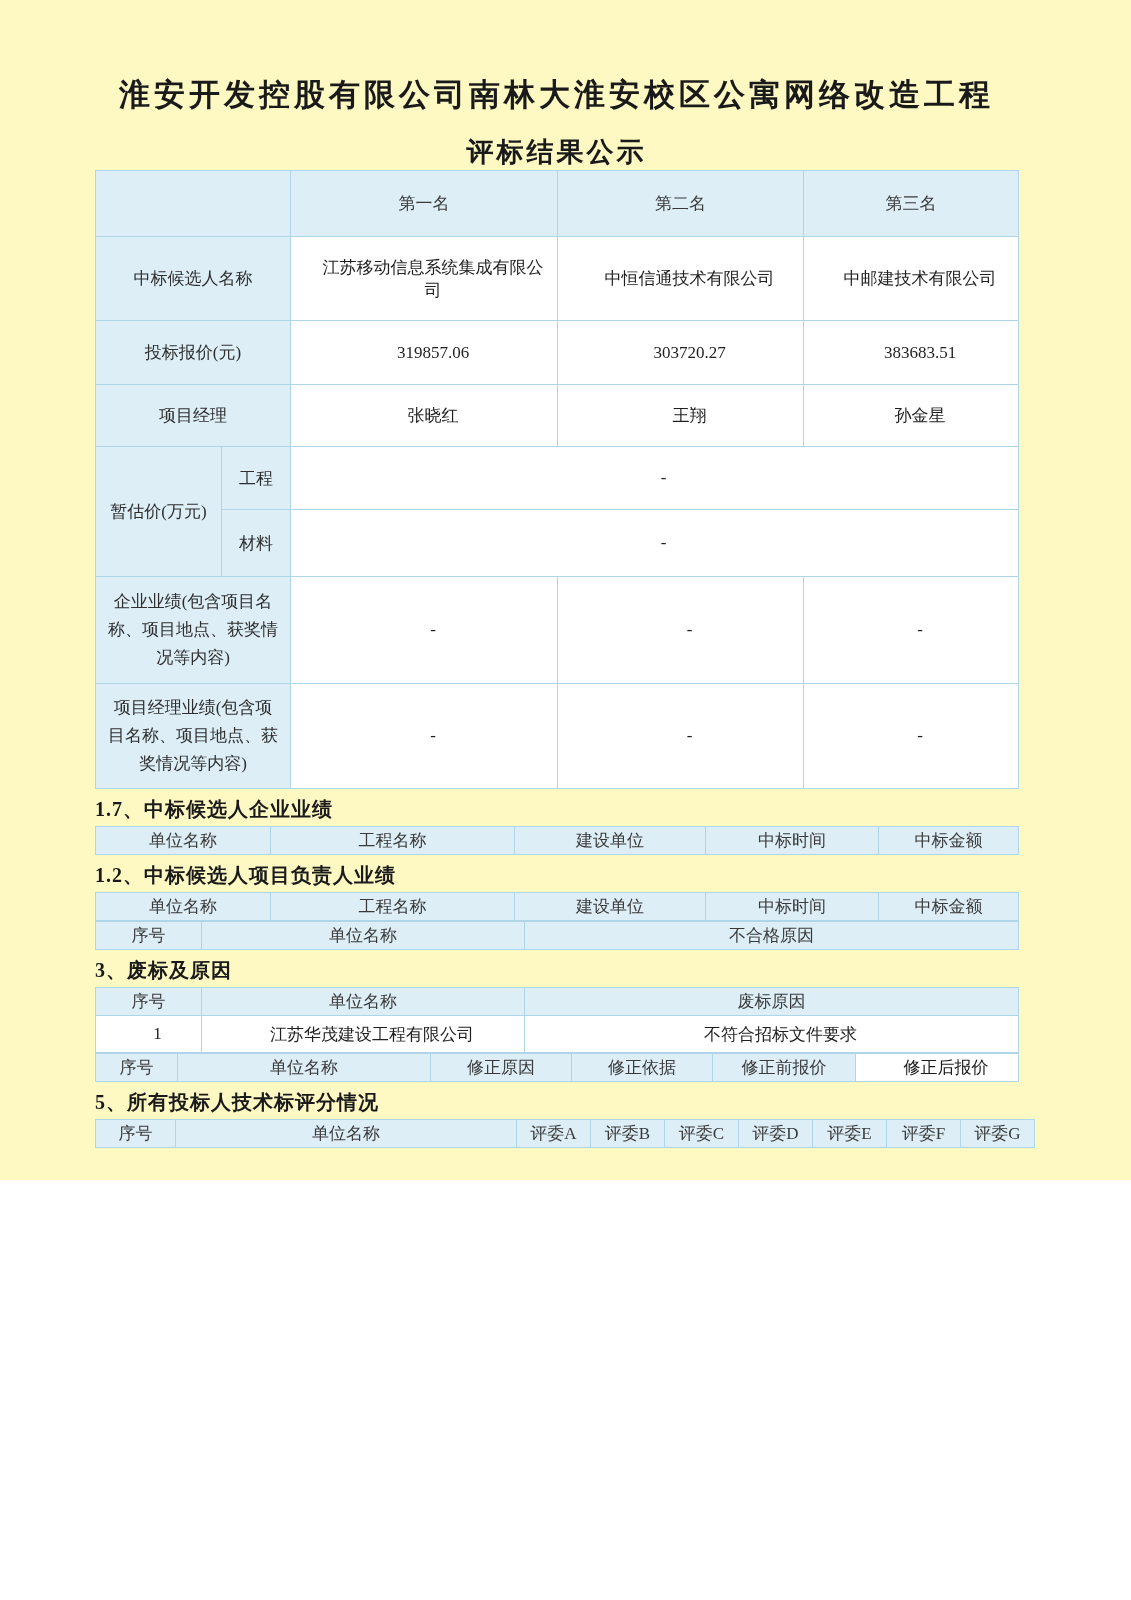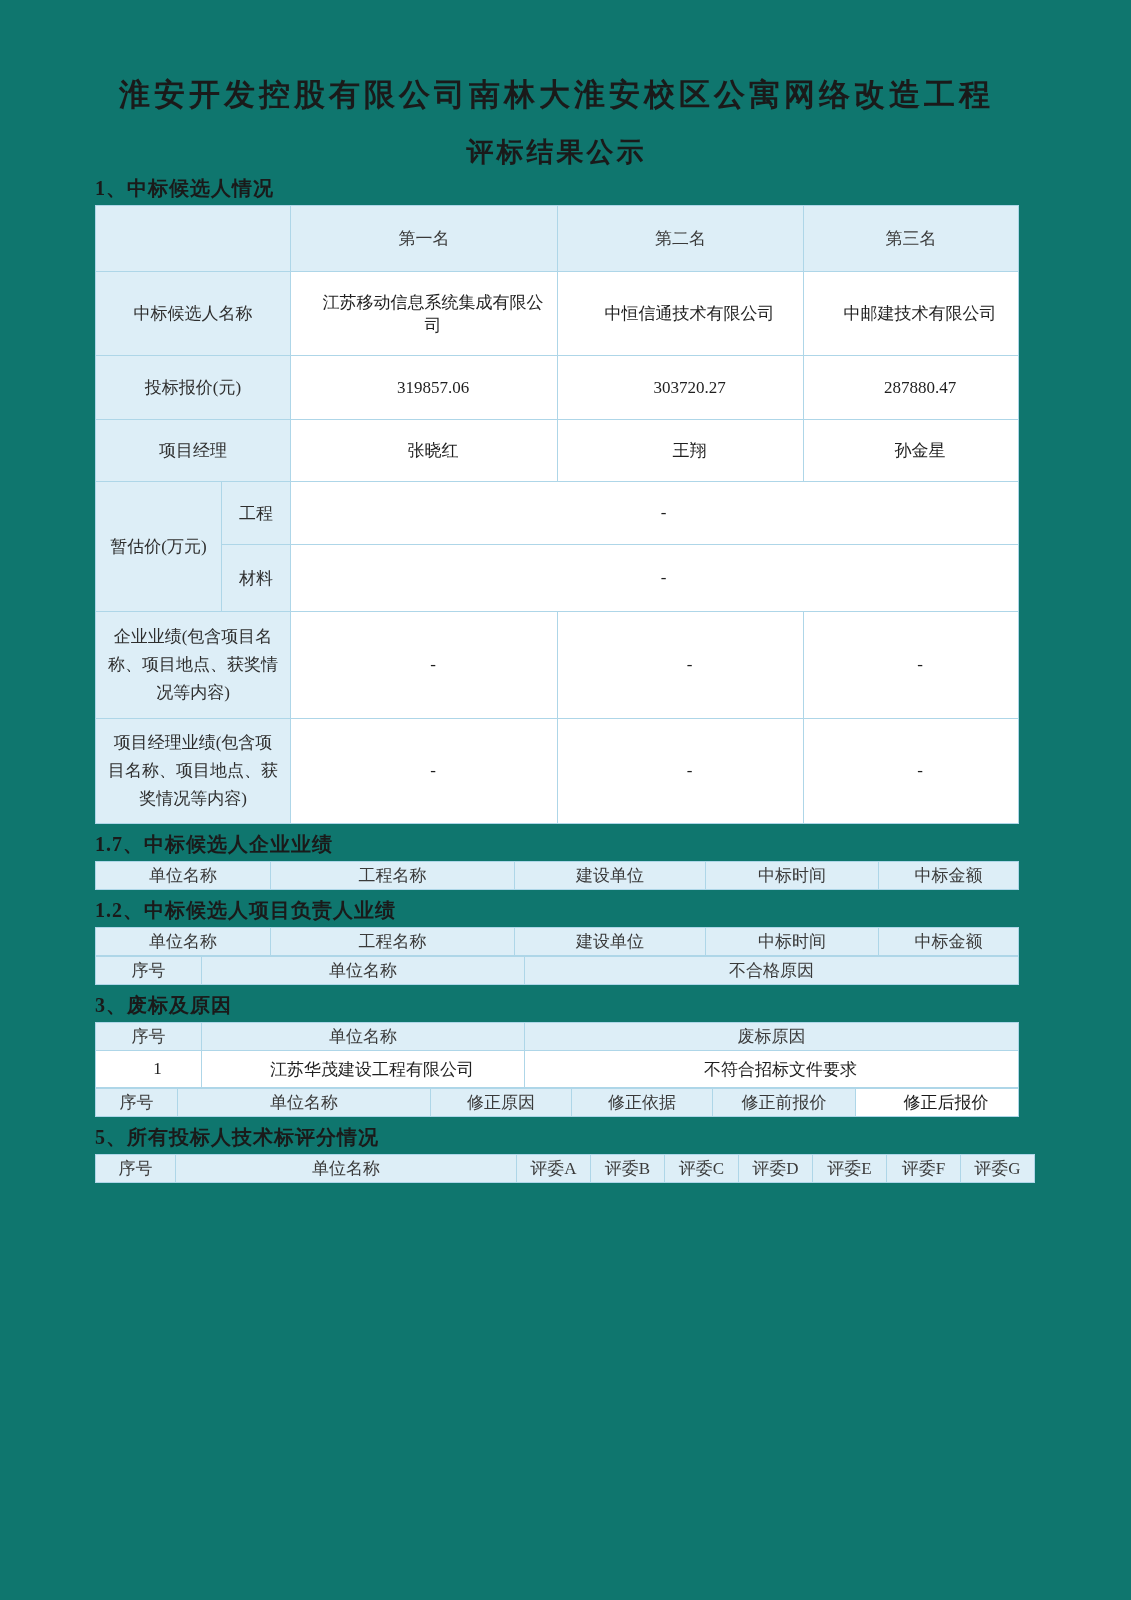--- a/index.html
+++ b/index.html
@@ -1,18 +1,18 @@
 <!DOCTYPE html>
 <html><head>
 <meta charset="utf-8">
 <style>
   * { margin:0; padding:0; box-sizing:border-box; }
   html,body { background:#ffffff; }
   body { font-family:"Liberation Serif","DejaVu Serif",serif; color:#1a1a1a; }
-  .page { width:1131px; height:1600px; background:#0f766e; overflow:hidden; position:relative; }
+  .page { width:1131px; height:1180px; background:#fef9c3; overflow:hidden; position:relative; }
   .content { padding:72px 113px 0 95px; }
 
   .title1 { font-size:31px; font-weight:bold; text-align:center; letter-spacing:4px; line-height:46px; }
   .title2 { font-size:27px; font-weight:bold; text-align:center; letter-spacing:3px; margin-top:16px; }
 
   .intro { margin-top:68px; font-size:20px; line-height:43px; text-align:justify; text-indent:41px; letter-spacing:1px; }
   .bu { font-weight:bold; text-decoration:underline; text-underline-offset:5px; }
 
   .sec-heading { font-size:20px; font-weight:bold; line-height:24px; margin-top:8px; margin-bottom:5px; letter-spacing:1px; }
   .sec-heading.first { margin-top:6px; }
@@ -40,21 +40,20 @@
 </head>
 <body>
 
 <div class="page">
   <div class="content">
 
     <div class="title1">淮安开发控股有限公司南林大淮安校区公寓网络改造工程</div>
     <div class="title2">评标结果公示</div>
 
 
-    <div class="sec-heading first">1、中标候选人情况</div>
 
     <table>
       <colgroup>
         <col style="width:126px">
           <col style="width:69px">
         <col style="width:267px">
           <col style="width:246px">
           <col style="width:215px">
       </colgroup>
       <tbody>
@@ -67,21 +66,21 @@
       <tr class="h84">
         <td class="blue lbl" colspan="2">中标候选人名称</td>
         <td class="white val">江苏移动信息系统集成有限公司</td>
         <td class="white val">中恒信通技术有限公司</td>
         <td class="white val">中邮建技术有限公司</td>
       </tr>
       <tr class="h64">
         <td class="blue lbl" colspan="2">投标报价(元)</td>
         <td class="white val">319857.06</td>
         <td class="white val">303720.27</td>
-        <td class="white val">287880.47</td>
+        <td class="white val">383683.51</td>
       </tr>
       <tr class="h62">
         <td class="blue lbl" colspan="2">项目经理</td>
         <td class="white val">张晓红</td>
         <td class="white val">王翔</td>
         <td class="white val">孙金星</td>
       </tr>
       <tr class="h63">
         <td class="blue lbl" rowspan="2">暂估价(万元)</td>
         <td class="blue lbl">工程</td>

